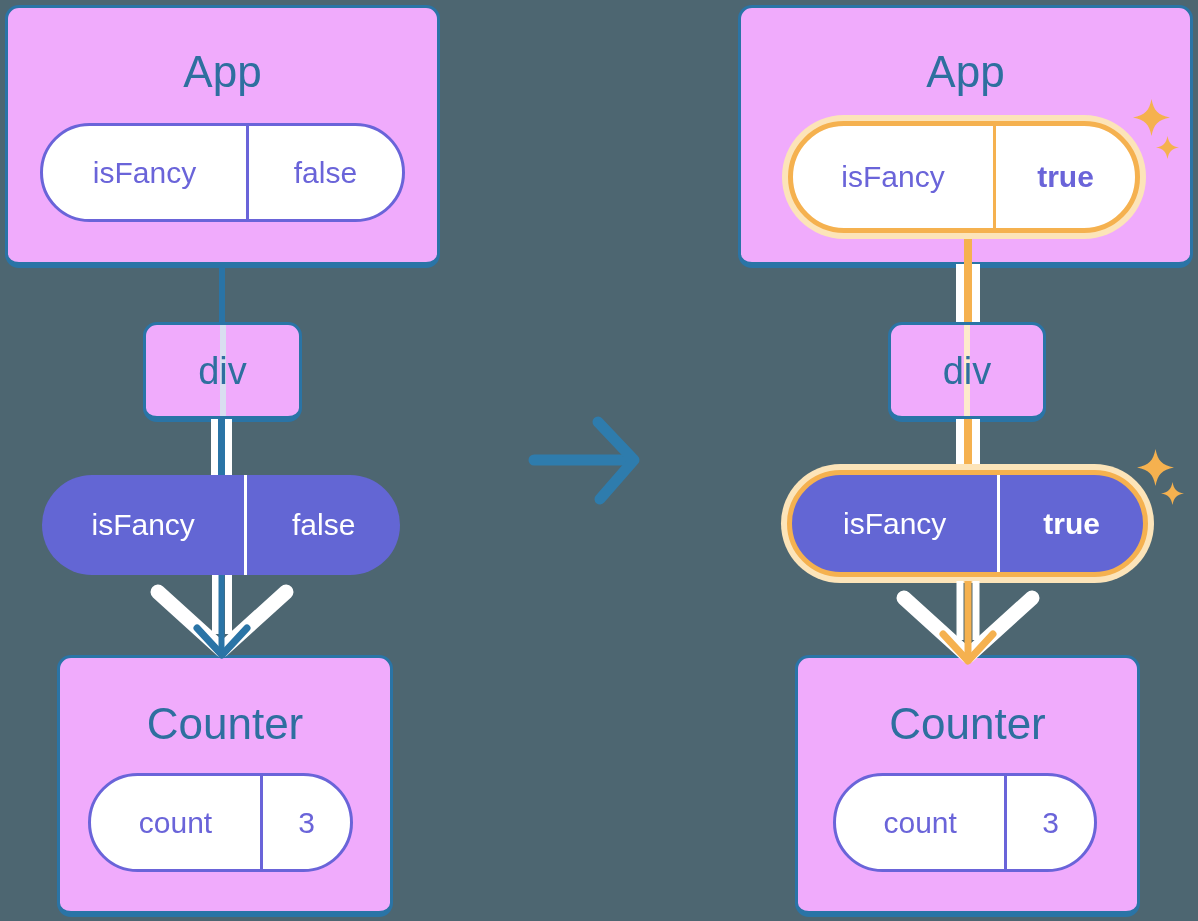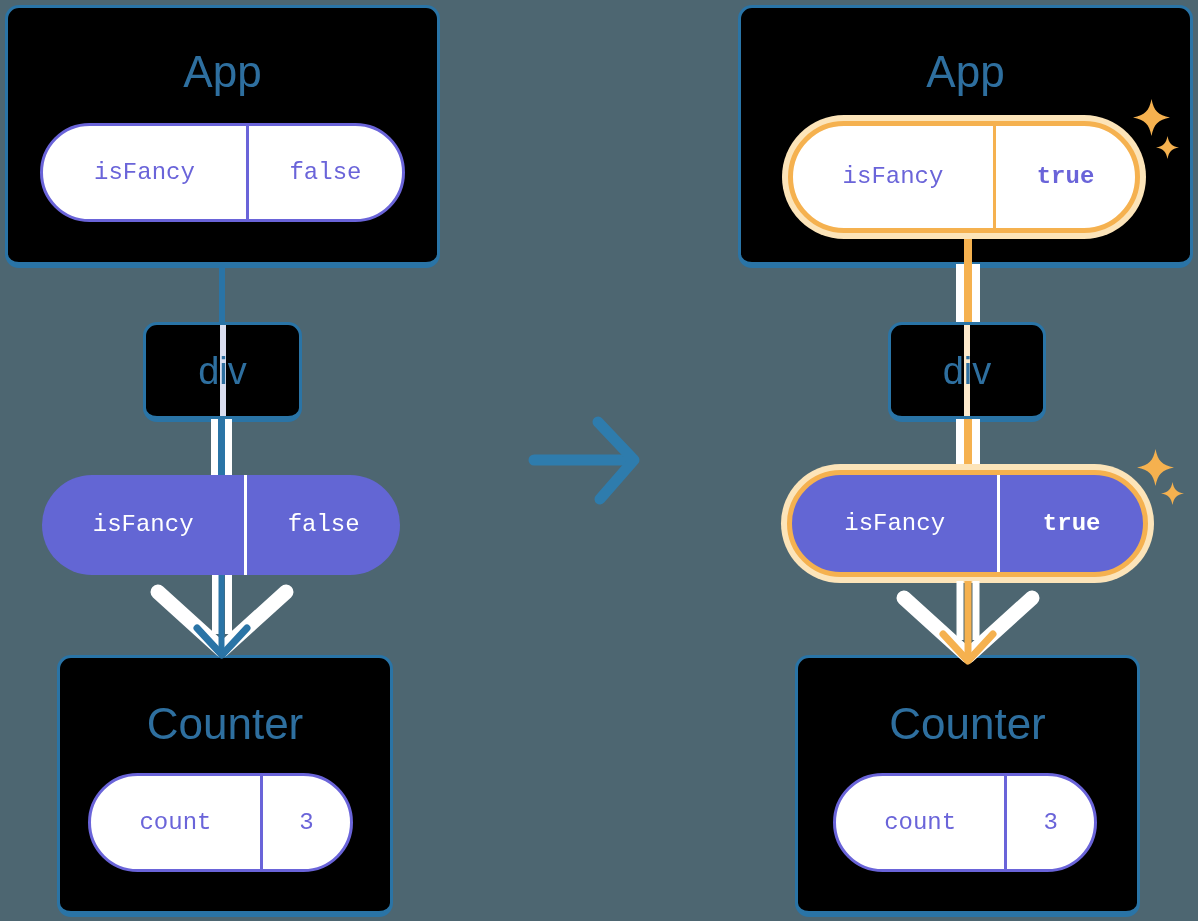--- a/index.html
+++ b/index.html
@@ -3,32 +3,32 @@
 <meta charset="utf-8">
 <style>
   html,body{margin:0;padding:0;background:#4d6671;}
   .canvas{
     position:relative;width:1198px;height:921px;background:#4d6671;
     font-family:"Liberation Sans",sans-serif;overflow:hidden;
   }
   .abs{position:absolute;box-sizing:border-box;}
   
   .card{
-    background:#000000;
+    background:#f0abfc;
     border:3px solid #2a74a6;
     border-bottom-width:6px;
     border-radius:14px;
   }
   .card-title{
     position:absolute;box-sizing:border-box;text-align:center;
     color:#2e6f9f;font-size:44px;font-weight:500;line-height:1;
   }
   
   .pill{display:flex;border-radius:60px;box-sizing:border-box;overflow:hidden;}
-  .cell{display:flex;align-items:center;justify-content:center;font-size:24px;line-height:1;font-family:Liberation Mono, monospace;}
+  .cell{display:flex;align-items:center;justify-content:center;font-size:30px;line-height:1;}
   .outline-pill{background:#ffffff;border:3px solid #6a64d9;color:#6a64d9;}
   .outline-pill .cell-value{border-left:3px solid #6a64d9;}
   .fill-pill{background:#6366d4;color:#ffffff;}
   .fill-pill .cell-value{border-left:3px solid #ffffff;}
   .hl{border:5px solid #f5b14f;box-shadow:0 0 0 6px #fce4b9;border-radius:62px;}
   .hl-outline{background:#ffffff;color:#6a64d9;}
   .hl-outline .cell-value{border-left:3px solid #f5b14f;}
   .bold{font-weight:700;}
   .w57{width:57%}.w43{width:43%}.w59{width:59%}.w41{width:41%}.w66{width:66%}.w34{width:34%}
   

